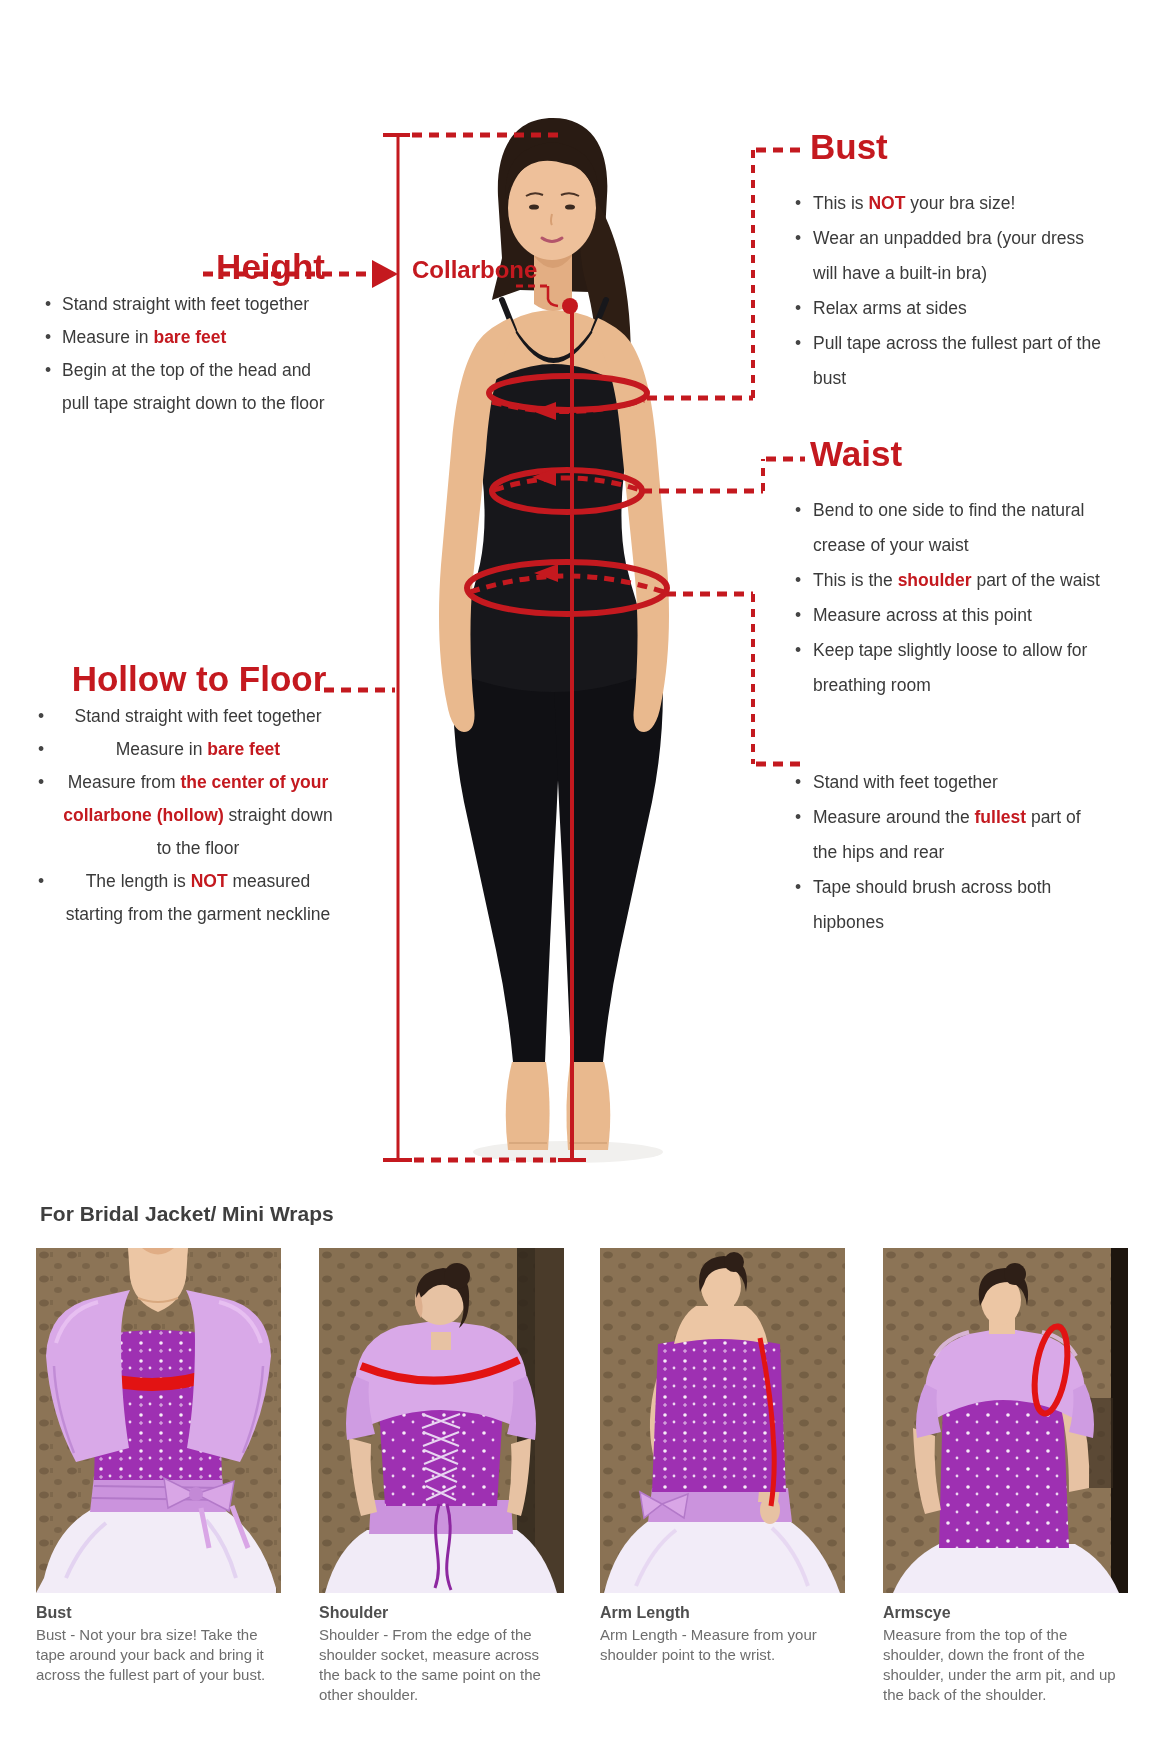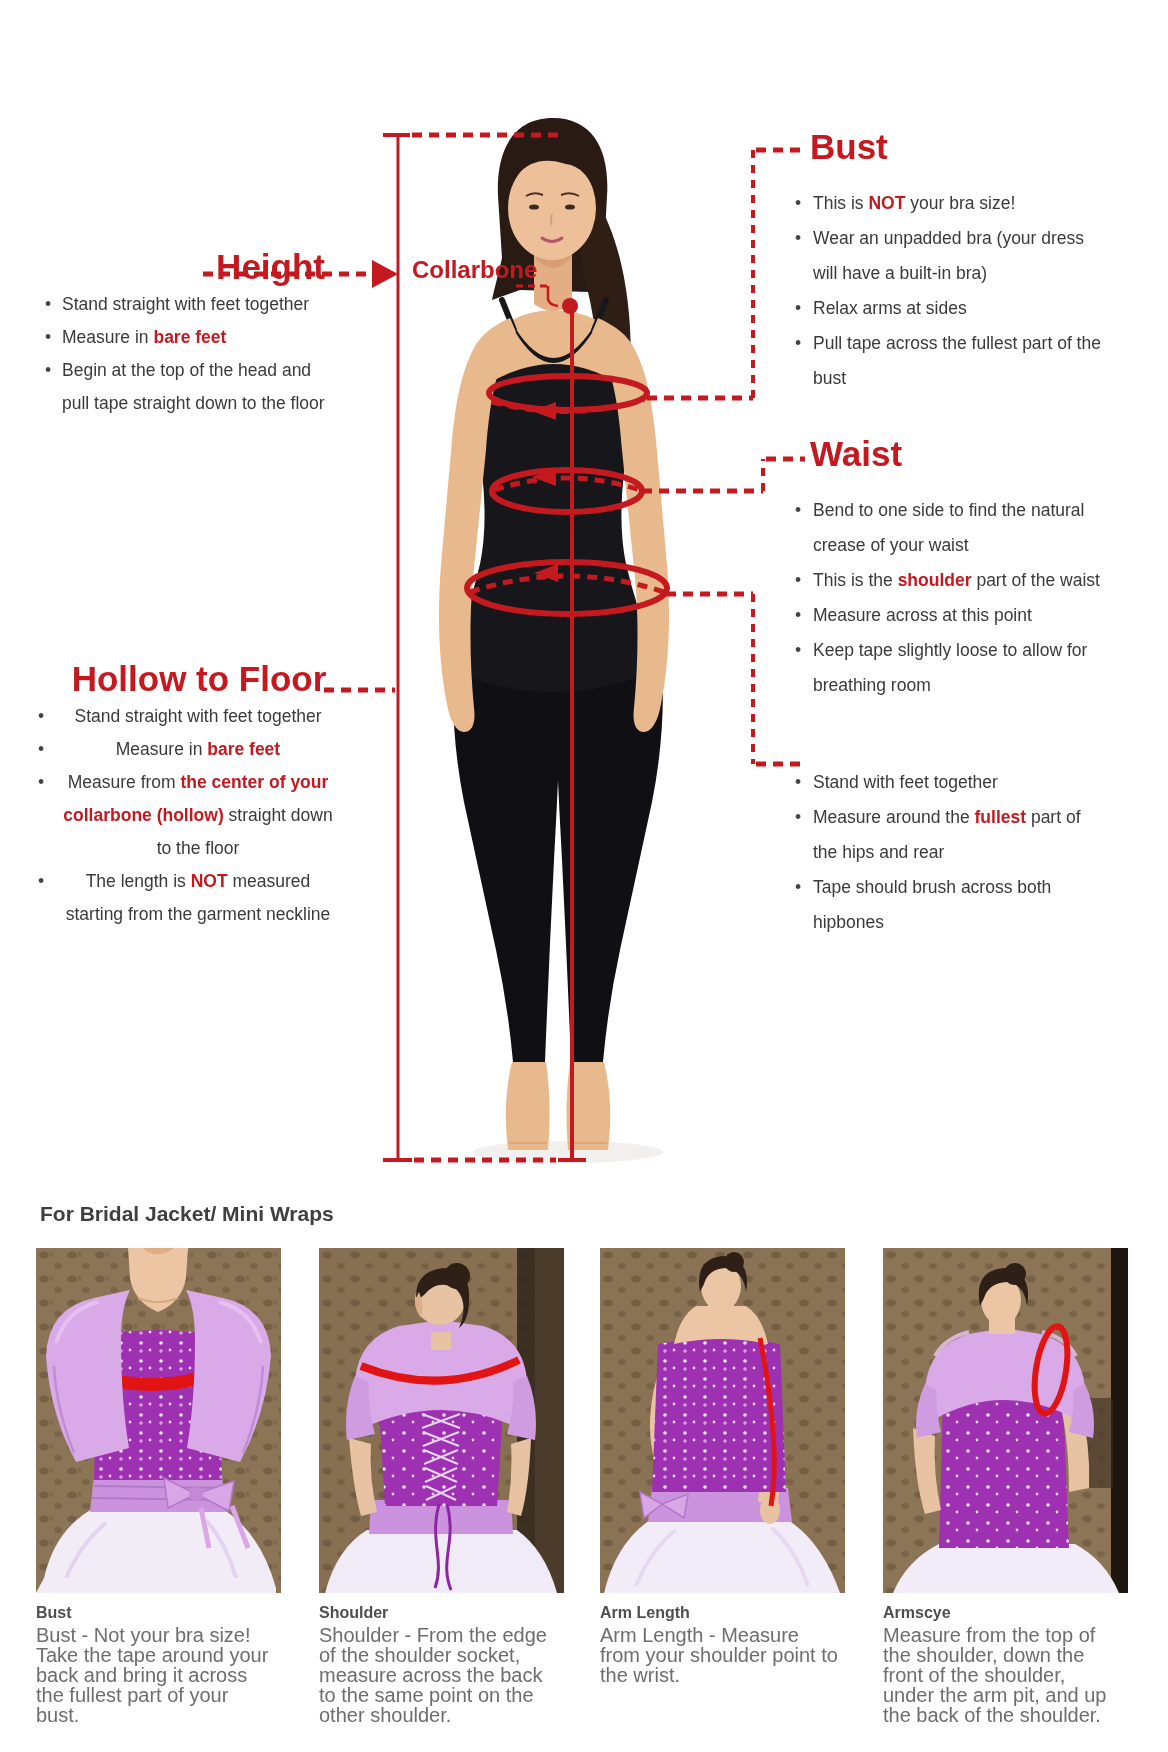--- a/index.html
+++ b/index.html
@@ -25,21 +25,21 @@
   .sec-height h2{ margin-left:17px;text-align:right; }
   .sec-hollow h2{ margin-left:19px; }
 
   .collarbone{ position:absolute; left:412px; top:256px; font-size:24px; font-weight:bold; color:var(--red); }
 
   .bottom-heading{ position:absolute; left:40px; top:1202px; margin:0; font-size:21px; font-weight:bold; color:#3f3f3f; }
 
   .card{ position:absolute; top:1248px; width:245px; margin:0; }
   .card svg{ display:block; }
   .cap-title{ margin-top:11px; font-size:16px; font-weight:bold; color:#4f4f4f; }
-  .cap-text{ margin-top:3px; font-size:20px; line-height:20px; color:#6d6d6d; width:238px; }
+  .cap-text{ margin-top:3px; font-size:15px; line-height:20px; color:#6d6d6d; width:238px; }
 
   .rdash{ stroke:var(--red); fill:none; stroke-width:5; stroke-dasharray:10 7; }
   .rdashv{ stroke:var(--red); fill:none; stroke-width:4; stroke-dasharray:8 7; }
   .rsolid{ stroke:var(--red); fill:none; }
 </style>
 </head>
 <body>
 
 <div class="page">
 

